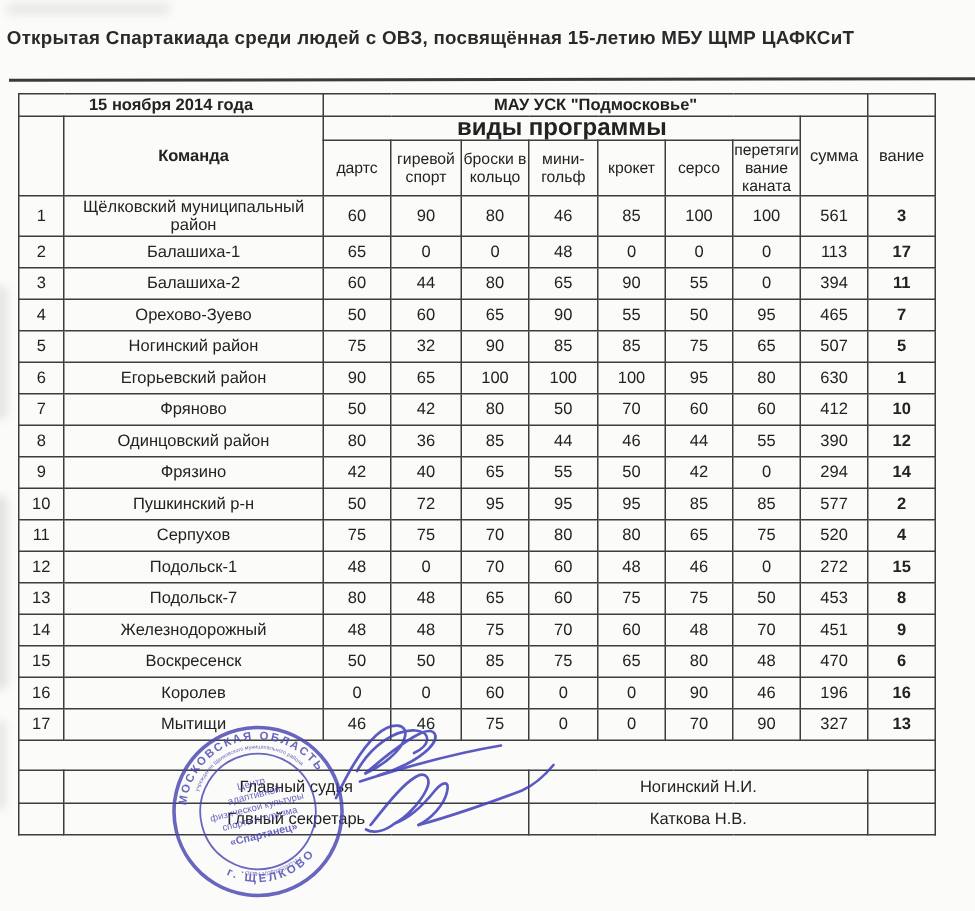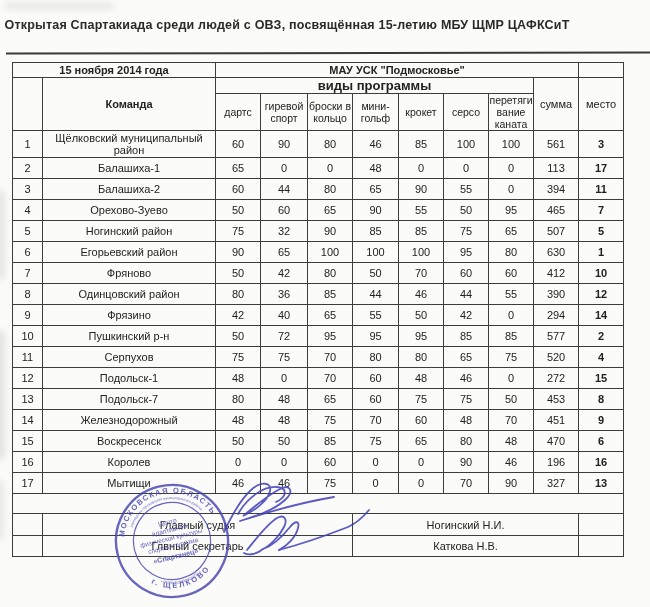--- a/index.html
+++ b/index.html
@@ -23,21 +23,21 @@
     border-collapse:collapse;table-layout:fixed;width:611px;
     font-size:11px;color:#222;
   }
   table.results td{
     border:1px solid #3d3d3d;text-align:center;vertical-align:middle;
     padding:0;overflow:hidden;line-height:12px;
   }
   td.b{font-weight:bold;}
   td.datecell{padding-left:60px;font-weight:bold;}
   td.venuecell{padding-left:34px;font-weight:bold;}
-  td.progcell{font-weight:bold;font-size:13px;}
+  td.progcell{font-weight:bold;font-size:16px;}
   td.sport{font-size:10.5px;line-height:11px;padding:1px 2px;word-wrap:break-word;}
   td.team{white-space:pre-line;line-height:13px;padding:0 12px;}
   td.place{font-weight:bold;}
   tr.hA{height:15px;} tr.hB{height:16px;} tr.hC{height:37px;}
   tr.gaprow{height:20px;} tr.sigrow{height:22px;margin-top:37px;}
   td.siglabel{text-align:center;padding-left:106px;}
   
   .smudge{position:absolute;background:#9a9a98;filter:blur(3px);}
   .stamp-wrap{position:absolute;left:108px;top:477px;width:128px;height:128px;
     transform:rotate(-14deg);opacity:.82;}
@@ -75,21 +75,21 @@
   <tr class="hA">
     <td colspan="2" class="datecell">15 ноября 2014 года</td>
     <td colspan="8" class="venuecell">МАУ УСК "Подмосковье"</td>
     <td></td>
   </tr>
   <tr class="hB">
     <td rowspan="2"></td>
     <td rowspan="2" class="b">Команда</td>
     <td colspan="7" class="progcell">виды программы</td>
     <td rowspan="2">сумма</td>
-    <td rowspan="2">место</td>
+    <td rowspan="2">вание</td>
   </tr>
   <tr class="hC" id="sports-row">
         <td class="sport">дартс</td>
         <td class="sport">гиревой спорт</td>
         <td class="sport">броски в кольцо</td>
         <td class="sport">мини-гольф</td>
         <td class="sport">крокет</td>
         <td class="sport">серсо</td>
         <td class="sport">перетяги вание каната</td>
       </tr>

